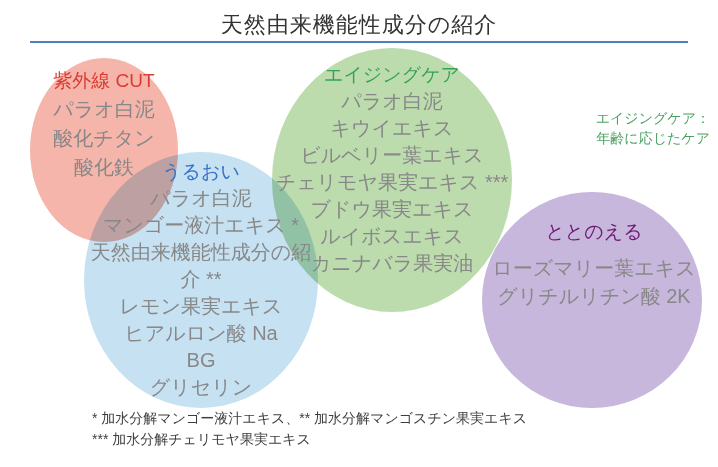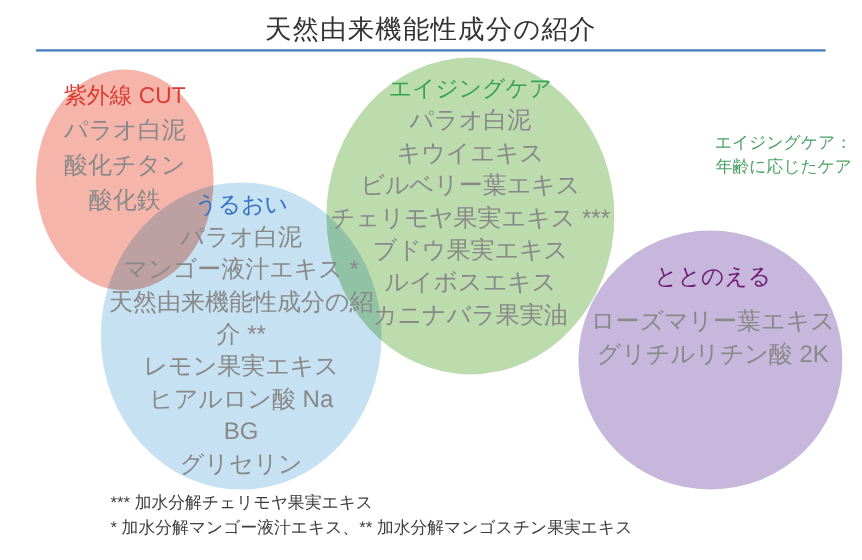--- a/index.html
+++ b/index.html
@@ -89,17 +89,17 @@
       <div class="item">グリチルリチン酸 2K</div>
     </div>
   </div>
 
   <div class="side-note" style="color: rgb(74, 162, 99);">
     <div>エイジングケア：</div>
     <div>年齢に応じたケア</div>
   </div>
 
   <div class="footnotes">
+    <div>* 加水分解マンゴー液汁エキス、** 加水分解マンゴスチン果実エキス</div>
     <div>*** 加水分解チェリモヤ果実エキス</div>
-    <div>* 加水分解マンゴー液汁エキス、** 加水分解マンゴスチン果実エキス</div>
   </div>
 
 </div>
 
 </body></html>

